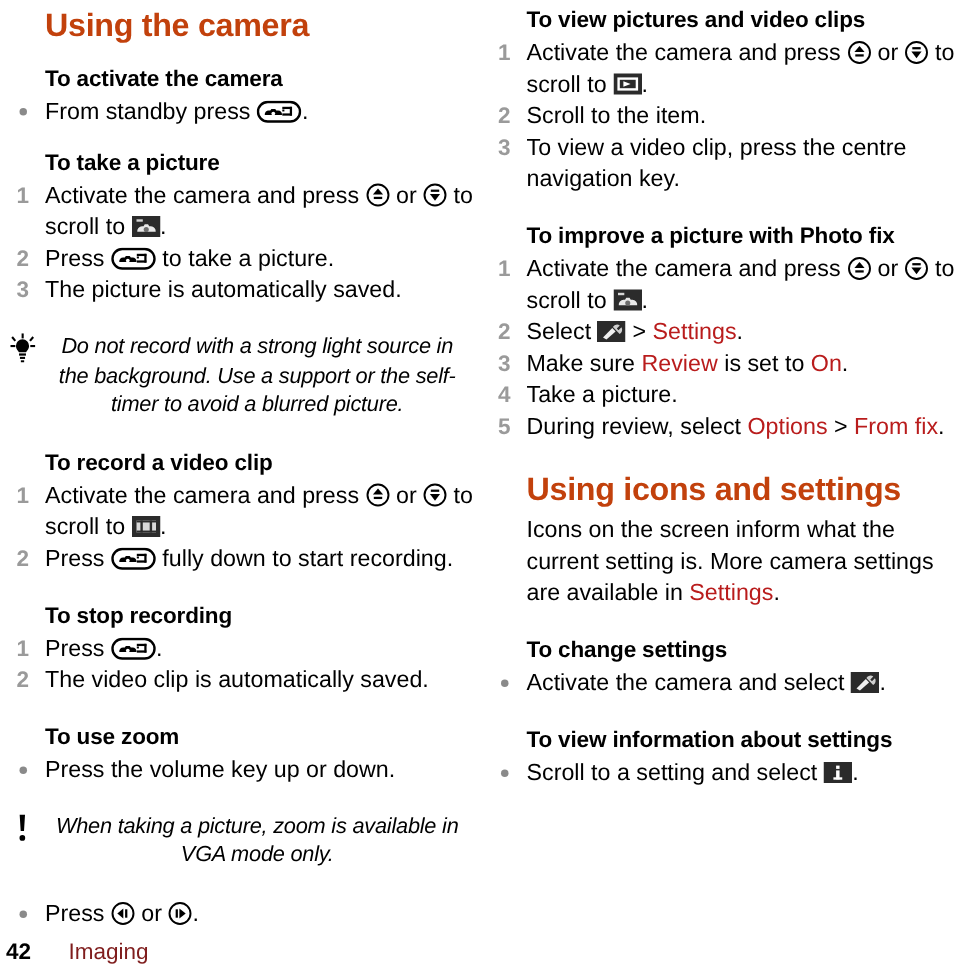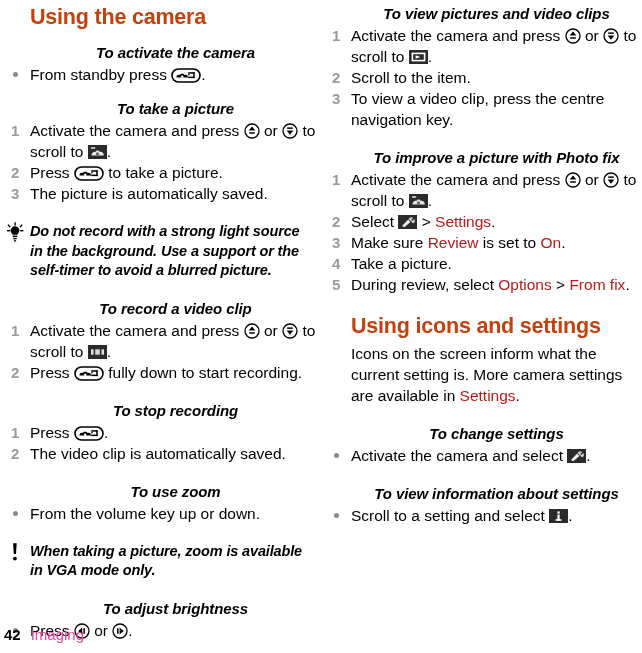--- a/index.html
+++ b/index.html
@@ -30,26 +30,24 @@
     font-size: 21.5px;
     font-weight: bold;
     color: #c2410c;
     letter-spacing: -0.2px;
     margin: 0 0 4px 30px;
     line-height: 26px;
   }
   .h2 {
     font-size: 15px;
     font-weight: bold;
-    font-style: italic;
     color: #000;
     margin: 0 0 1px 30px;
     line-height: 20px;
     letter-spacing: -0.1px;
-    text-align: center;
   }
   .spacer-sm { height: 9px; }
   .spacer-md { height: 14px; }
   .spacer-lg { height: 18px; }
 
   
   .bullet {
     position: relative;
     font-size: 15.5px;
     line-height: 21px;
@@ -85,24 +83,25 @@
     font-size: 15px;
   }
   .green { color: #b91c1c; }
 
   
   .note {
     position: relative;
     margin: 0 8px 0 30px;
     font-size: 14.5px;
     font-style: italic;
-    font-weight: bold;
+    font-weight: normal;
     line-height: 19.5px;
     color: #000;
     letter-spacing: -0.15px;
+    text-align: center;
   }
   .note .noteicon {
     position: absolute;
     left: -26px;
     top: 0px;
     width: 22px;
     height: 24px;
   }
 
   
@@ -126,22 +125,22 @@
     line-height: 20px;
   }
   .footer .pageno {
     display: inline-block;
     color: #000;
     margin-left: 4px;
     font-weight: bold;
   }
   .footer .chapter {
     display: inline-block;
-    color: #ec4899;
-    margin-left: 10px;
+    color: #7f1d1d;
+    margin-left: 25px;
   }
 </style>
 </head>
 <body>
 
 <div id="page">
 
   <div class="col col-left">
 
     <div style="height:4px"></div>
@@ -275,38 +274,37 @@
     <div class="numitem">
       <span class="num">2</span>
       <span>The video clip is automatically saved.</span>
     </div>
 
     <div class="spacer-lg"></div>
 
     <div class="h2">To use zoom</div>
     <div class="bullet">
       <span class="dot"></span>
-      <span>From the volume key up or down.</span>
+      <span>Press the volume key up or down.</span>
     </div>
 
     <div class="spacer-lg"></div>
 
     <div class="note">
       <span class="noteicon">
         <svg viewBox="0 0 22 24" width="22" height="24">
           <path d="M9.1 1.2 h3.6 l-0.7 10.8 h-2.2 z" fill="#000"></path>
           <circle cx="10.9" cy="16.6" r="1.9" fill="#000"></circle>
         </svg>
       </span>
       <span>When taking a picture, zoom is available in VGA mode only.</span>
     </div>
 
     <div class="spacer-lg"></div>
 
-    <div class="h2">To adjust brightness</div>
     <div class="bullet">
       <span class="dot"></span>
       <span>Press </span><span class="ic ic-nav"><svg viewBox="0 0 16 16" width="16" height="16">
             <circle cx="8" cy="8" r="7" fill="#fff" stroke="#000" stroke-width="1.3"></circle>
             <path d="M4.2 8 L8.2 4.6 L8.2 11.4 Z" fill="#000"></path>
             <rect x="9.4" y="5.2" width="1.5" height="5.6" fill="#000"></rect>
           </svg></span><span> or </span><span class="ic ic-nav"><svg viewBox="0 0 16 16" width="16" height="16">
             <circle cx="8" cy="8" r="7" fill="#fff" stroke="#000" stroke-width="1.3"></circle>
             <rect x="5.1" y="5.2" width="1.5" height="5.6" fill="#000"></rect>
             <path d="M11.8 8 L7.6 4.6 L7.6 11.4 Z" fill="#000"></path>

